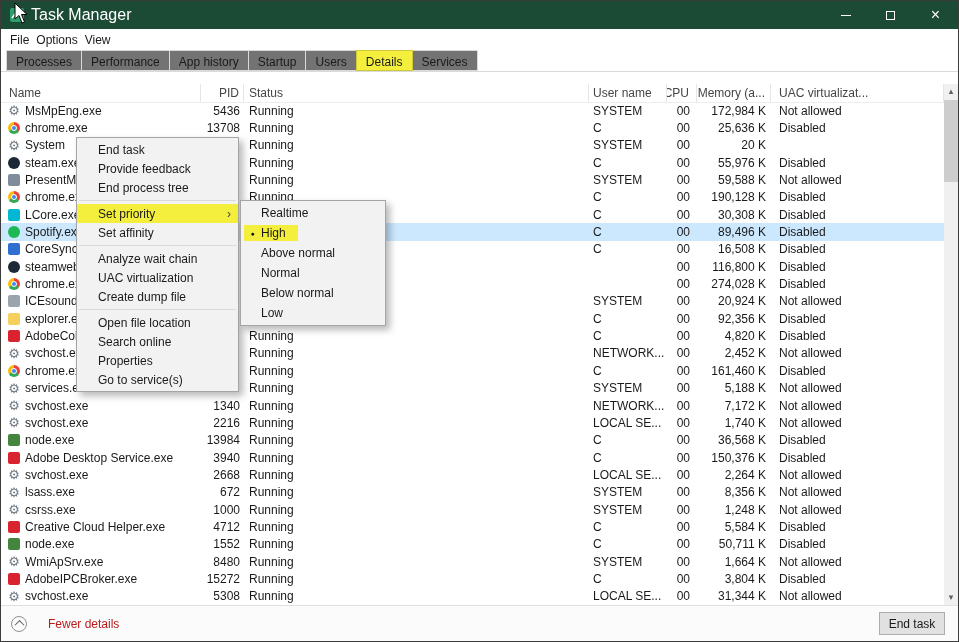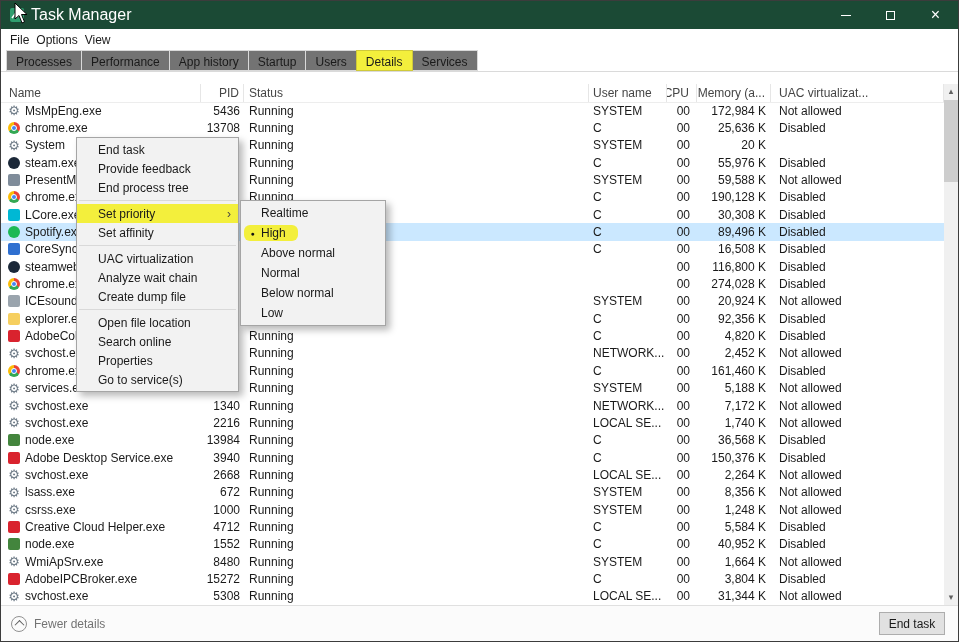--- a/index.html
+++ b/index.html
@@ -47,38 +47,38 @@
   .ic-chrome{border-radius:50%;background:conic-gradient(#ea4335 0 120deg,#34a853 120deg 240deg,#fbbc05 240deg 360deg);position:relative;}
   .ic-chrome::after{content:"";position:absolute;left:3px;top:3px;width:6px;height:6px;border-radius:50%;background:#4285f4;border:1px solid #fff;box-sizing:border-box;}
   
   .vscroll{position:absolute;top:83px;right:0;width:14px;bottom:36px;background:#f0f0f0;}
   .sarrow{position:absolute;left:0;width:14px;height:15px;display:flex;align-items:center;justify-content:center;color:#606060;font-size:9px;line-height:1;}
   .sarrow.up{top:0;}
   .sarrow.down{bottom:0;}
   .sthumb{position:absolute;left:0;top:16px;width:14px;height:82px;background:#cdcdcd;}
   
   .footer{position:absolute;left:0;right:0;bottom:0;height:36px;background:#fbfbfb;border-top:1px solid #e0e0e0;box-sizing:border-box;}
-  .fewer{position:absolute;left:10px;top:50%;transform:translateY(-50%);display:flex;align-items:center;gap:7px;color:#737373;}
+  .fewer{position:absolute;left:10px;top:50%;transform:translateY(-50%);display:flex;align-items:center;gap:21px;color:#b91c1c;}
   .chev-circle{width:16px;height:16px;border:1px solid #919191;border-radius:50%;display:flex;align-items:center;justify-content:center;box-sizing:border-box;}
   .chev{width:6px;height:6px;border-left:1.4px solid #5f5f5f;border-top:1.4px solid #5f5f5f;transform:rotate(45deg) translate(1px,1px);}
   .endtask{position:absolute;right:13px;top:6px;width:66px;height:23px;background:#e1e1e1;border:1px solid #adadad;
     font-family:"Liberation Sans",sans-serif;font-size:12px;color:#1a1a1a;}
   
   .ctx{position:absolute;left:75px;top:136px;width:163px;background:#f2f2f2;border:1px solid #a5a5a5;
     box-shadow:4px 4px 7px rgba(0,0,0,.28);padding:2px 0;z-index:50;box-sizing:border-box;}
   .mi{height:19px;display:flex;align-items:center;padding:0 7px 0 21px;color:#1a1a1a;}
   .mi.hl{background:#f3ef3c;}
   .mi .arrow{margin-left:auto;font-size:12px;color:#444;}
   .msep{height:1px;background:#d9d9d9;margin:3px 2px;}
   
   .sub{position:absolute;left:239px;top:199px;width:146px;background:#f2f2f2;border:1px solid #a5a5a5;
     box-shadow:4px 4px 7px rgba(0,0,0,.28);padding:2px 0;z-index:60;box-sizing:border-box;}
   .smi{height:20px;display:flex;align-items:center;padding:0 6px 0 3px;color:#1a1a1a;}
   .smi .inner{display:flex;align-items:center;height:16px;}
-  .smi .inner.hl{background:#f3ef3c;padding-right:12px;border-radius:6px;}
+  .smi .inner.hl{background:#f3ef3c;padding-right:12px;}
   .smi .gutter{width:17px;display:flex;align-items:center;justify-content:center;font-size:7px;color:#111;flex:0 0 auto;}
 </style>
 </head>
 <body>
 
 <div class="window">
 
   <div class="titlebar">
     <svg class="app-icon" width="14" height="14" viewBox="0 0 14 14">
       <rect x="0" y="0" width="14" height="14" rx="2" fill="#2f9e6f"></rect>
@@ -431,21 +431,21 @@
       </div>
       <div class="row">
         <div class="cell c-name">
           <span class="ic" style="background: rgb(67, 133, 61);"></span>
           <span>node.exe</span>
         </div>
         <div class="cell c-pid">1552</div>
         <div class="cell c-status">Running</div>
         <div class="cell c-user">C</div>
         <div class="cell c-cpu">00</div>
-        <div class="cell c-mem">40,952 K</div>
+        <div class="cell c-mem">50,711 K</div>
         <div class="cell c-uac">Disabled</div>
       </div>
       <div class="row">
         <div class="cell c-name">
           <span class="ic ic-gear"></span>
           <span>WmiApSrv.exe</span>
         </div>
         <div class="cell c-pid">8480</div>
         <div class="cell c-status">Running</div>
         <div class="cell c-user">SYSTEM</div>
@@ -508,24 +508,24 @@
       <div class="msep"></div>
       <div class="mi hl">
         <span>Set priority</span>
         <span class="arrow">›</span>
       </div>
       <div class="mi">
         <span>Set affinity</span>
       </div>
       <div class="msep"></div>
       <div class="mi">
+        <span>Analyze wait chain</span>
+      </div>
+      <div class="mi">
         <span>UAC virtualization</span>
-      </div>
-      <div class="mi">
-        <span>Analyze wait chain</span>
       </div>
       <div class="mi">
         <span>Create dump file</span>
       </div>
       <div class="msep"></div>
       <div class="mi">
         <span>Open file location</span>
       </div>
       <div class="mi">
         <span>Search online</span>

